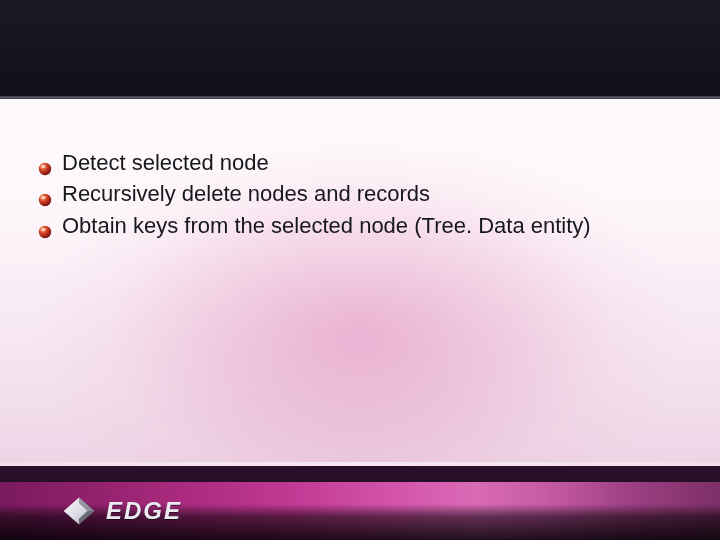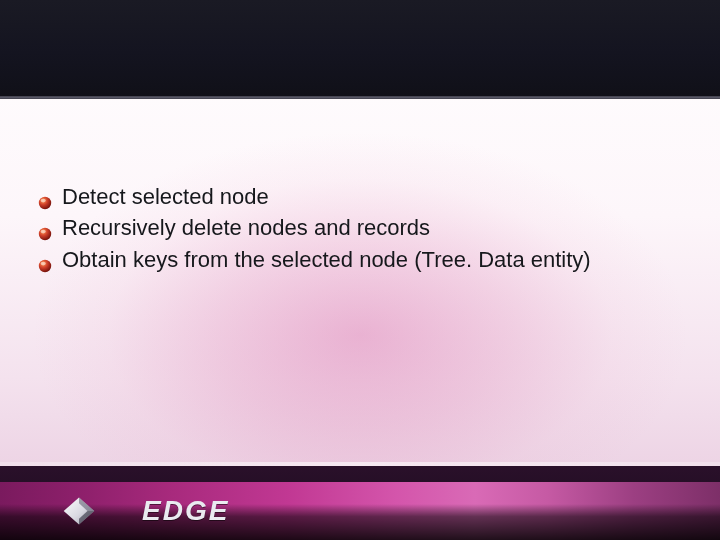--- a/index.html
+++ b/index.html
@@ -28,21 +28,21 @@
   }
   .content {
     position: absolute;
     left: 38px;
     top: 148px;
     width: 620px;
     color: #16181c;
     font-size: 22px;
     line-height: 1.34;
   }
-  .content ul { list-style: none; margin-top: 34px; }
+  .content ul { list-style: none; }
   .content li { position: relative; padding-left: 24px; margin-bottom: 2px; }
   .bullet-icon {
     position: absolute;
     left: 0; top: 6px;
     width: 14px; height: 14px;
   }
   .footer {
     position: absolute;
     left: 0; bottom: 0;
     width: 100%; height: 74px;
@@ -74,24 +74,23 @@
     position: absolute;
     left: 62px; bottom: 12px;
     display: flex; align-items: center; gap: 10px;
     color: #f0eef2;
   }
   .logo-mark { width: 34px; height: 34px; }
   .logo-text {
     font-style: italic;
     font-weight: 700;
     letter-spacing: 2px;
-    font-size: 28px;
+    font-size: 24px;
     color: #eaeaf0;
     text-shadow: 0 1px 0 rgba(0,0,0,0.5);
-    margin-left: 36px;
   }
 </style>
 </head>
 <body>
 
 <div class="slide">
   <div class="top-bar"></div>
   <div class="top-sep"></div>
 
   <div class="content">

